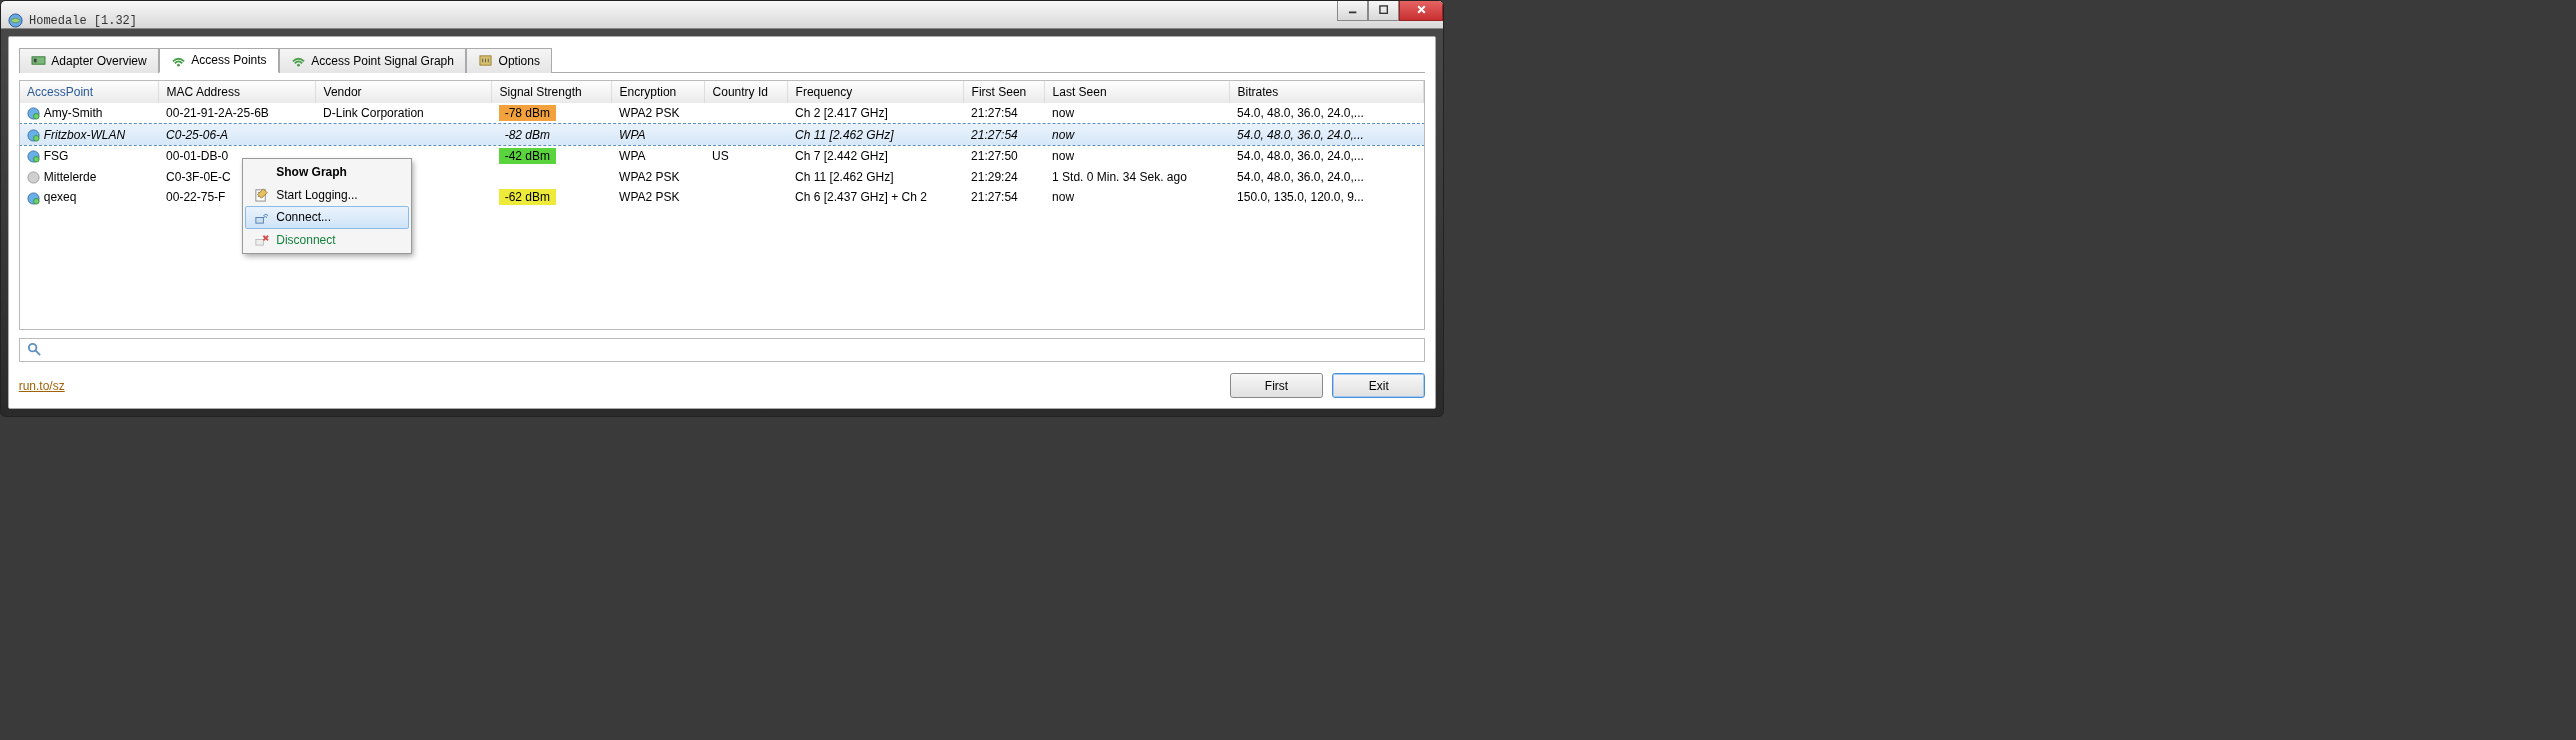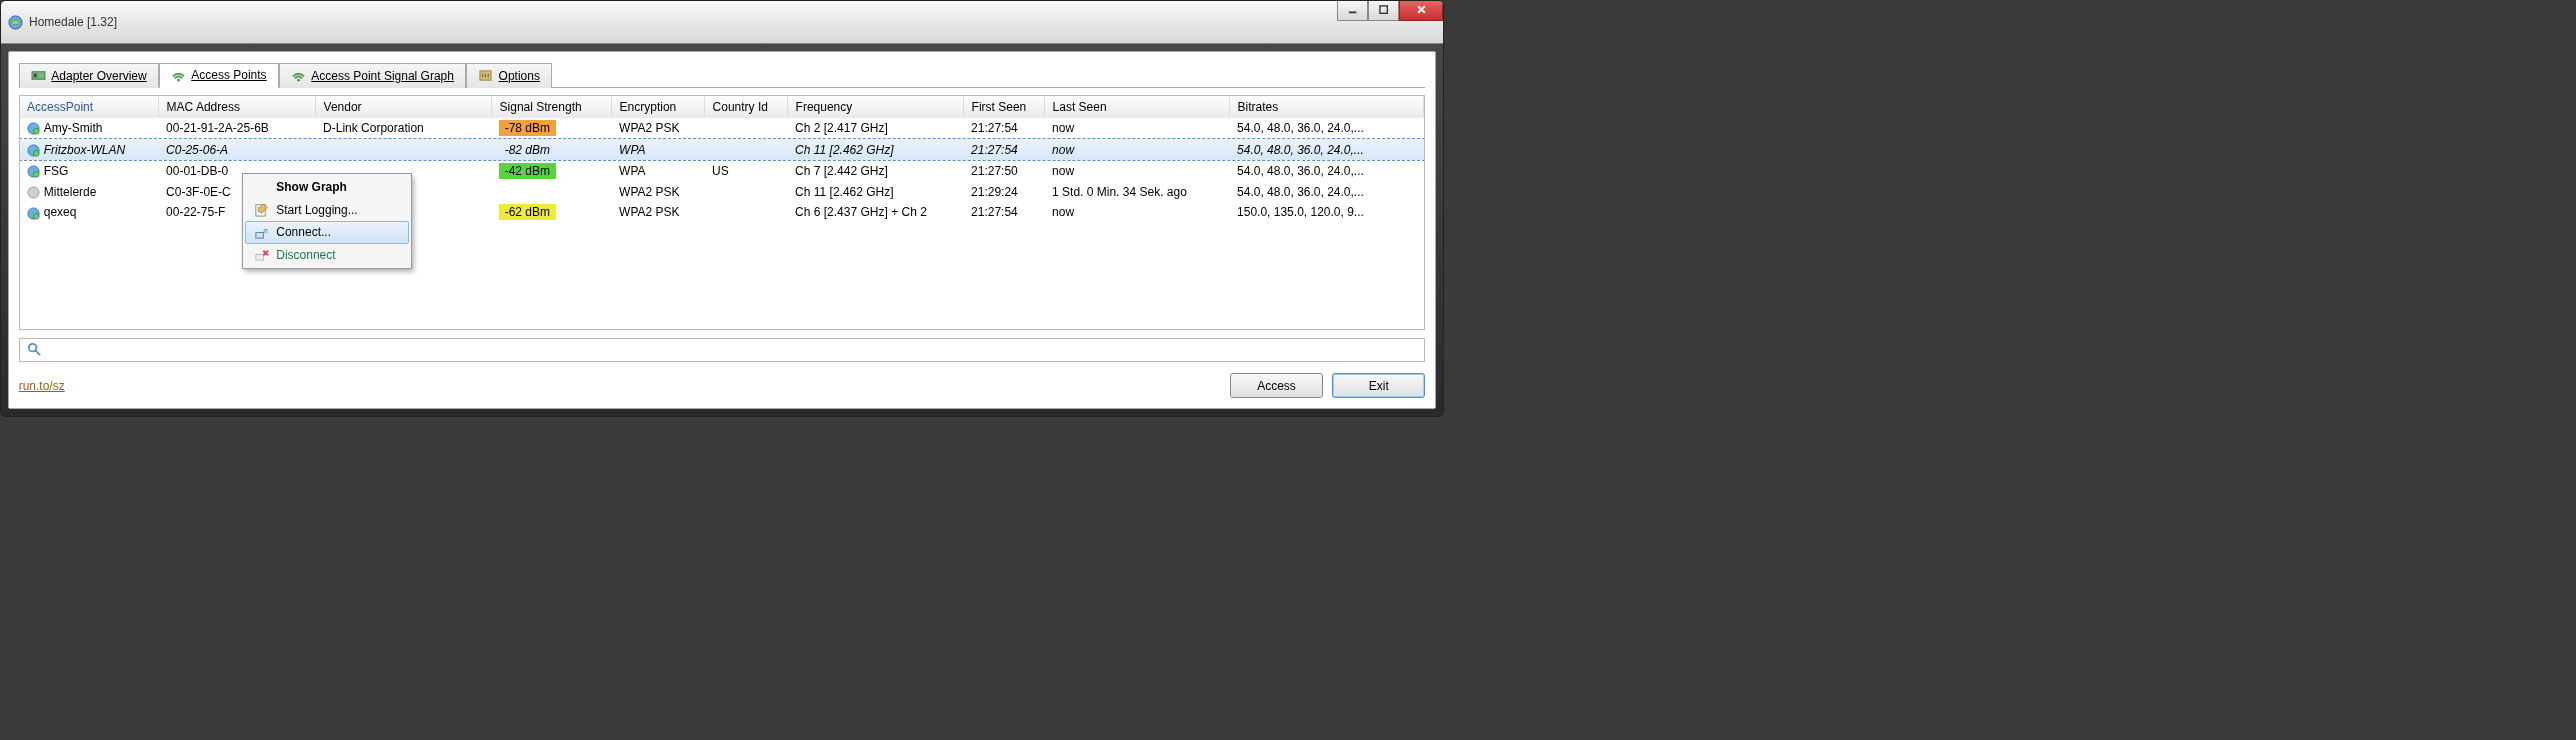--- a/index.html
+++ b/index.html
@@ -1,27 +1,27 @@
 <!DOCTYPE html>
 <html style="font-size:15px"><head>
 <meta charset="utf-8">
 <style>
 * { box-sizing: border-box; margin: 0; padding: 0; }
 body { font-family: "Segoe UI", Tahoma, sans-serif; font-size: 12px; background: #3a3a3a; width: 1444px; height: 417px; overflow: hidden; }
 .window { width: 1444px; height: 417px; display: flex; flex-direction: column; background: linear-gradient(to bottom, #4a4a4a 0%, #2a2a2a 100%); border: 0.9px solid #222; border-radius: 5.6px; overflow: hidden; }
-.titlebar { height: 43px; background: linear-gradient(to bottom, #f8f8f8 0%, #e8e8e8 50%, #d8d8d8 100%); display: flex; align-items: center; padding: 0 0 0 7.4px; border-bottom: 0.9px solid #888; }
+.titlebar { height: 28px; background: linear-gradient(to bottom, #f8f8f8 0%, #e8e8e8 50%, #d8d8d8 100%); display: flex; align-items: flex-end; padding: 0 0 0 7.4px; border-bottom: 0.9px solid #888; font-family: Liberation Mono, monospace; }
 .title-icon { width: 15px; height: 15px; margin-right: 5.6px; }
 .title-text { font-size: 12px; color: #333; flex: 1; }
 .win-controls { display: flex; height: 100%; }
 .win-btn { width: 31px; height: 20.4px; display: flex; align-items: center; justify-content: center; border: 0.9px solid #888; border-top: none; margin-top: -0.9px; background: linear-gradient(to bottom, #f8f8f8, #d8d8d8); }
 .win-btn.close { width: 44px; background: linear-gradient(to bottom, #e86666, #c83030); border-color: #922; border-top-right-radius: 3.7px; }
 .win-btn.close svg { stroke: #fff; }
 .content-area { flex: 1; background: #fff; margin: 7.4px; border: 0.9px solid #aaa; border-radius: 1.9px; padding: 9.3px; display: flex; flex-direction: column; }
 .tabs { display: flex; border-bottom: 0.9px solid #aaa; }
-.tab { padding: 4.6px 11px; border: 0.9px solid #aaa; border-bottom: none; background: linear-gradient(to bottom, #f5f5f5, #e5e5e5); margin-right: 0px; display: flex; align-items: center; gap: 5.6px; position: relative; top: 0.9px; cursor: pointer; text-decoration: underline; }
+.tab { padding: 4.6px 11px; border: 0.9px solid #aaa; border-bottom: none; background: linear-gradient(to bottom, #f5f5f5, #e5e5e5); margin-right: 0px; display: flex; align-items: center; gap: 5.6px; position: relative; top: 0.9px; cursor: pointer; }
 .tab.active { background: #fff; border-bottom: 0.9px solid #fff; font-weight: normal; }
 .tab-icon { width: 15px; height: 13px; }
 .table-wrap { border: 0.9px solid #bbb; margin-top: 7.4px; flex: 1; display: flex; flex-direction: column; overflow: hidden; position: relative; }
 table { width: 100%; border-collapse: collapse; table-layout: fixed; }
 th { text-align: left; font-weight: normal; padding: 3.7px 7.4px; border-right: 0.9px solid #ddd; background: linear-gradient(to bottom, #fdfdfd, #eaeaea); font-size: 12px; white-space: nowrap; overflow: hidden; }
 th.sorted { color: #2a5a9a; }
 td { padding: 2.8px 7.4px; white-space: nowrap; overflow: hidden; text-overflow: ellipsis; font-size: 12px; }
 .row-icon { width: 13px; height: 13px; vertical-align: middle; margin-right: 3.7px; display: inline-block; }
 .signal-cell { display: inline-block; padding: 0.9px 5.6px; }
 .selected-row td { background: linear-gradient(to bottom, #eaf3fc, #d6e7f8); font-style: italic; }
@@ -245,19 +245,19 @@
     <div class="search-box">
       <svg width="15" height="15" viewBox="0 0 16 16">
           <circle cx="6" cy="6" r="4" fill="none" stroke="#6090c0" stroke-width="2"></circle>
           <line x1="9" y1="9" x2="14" y2="14" stroke="#6090c0" stroke-width="2"></line>
         </svg>
     </div>
 
     <div class="bottom-bar">
       <a class="link">run.to/sz</a>
       <div class="buttons">
-        <button class="btn">Access</button>
+        <button class="btn">First</button>
         <button class="btn primary">Exit</button>
       </div>
     </div>
   </div>
 </div>
 
 
 </body></html>

